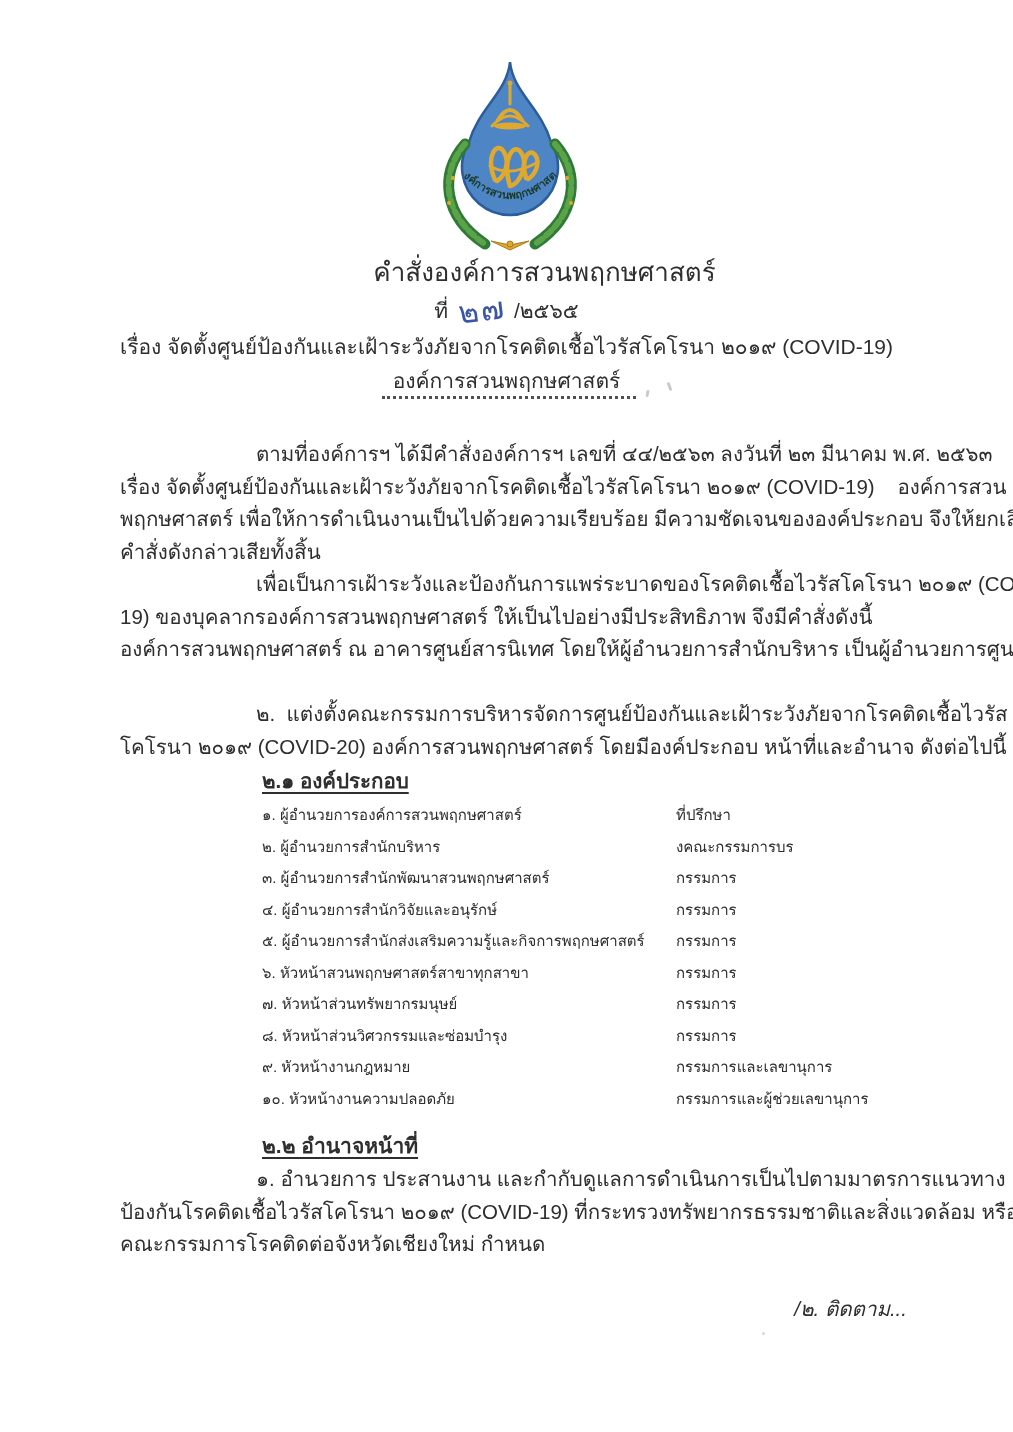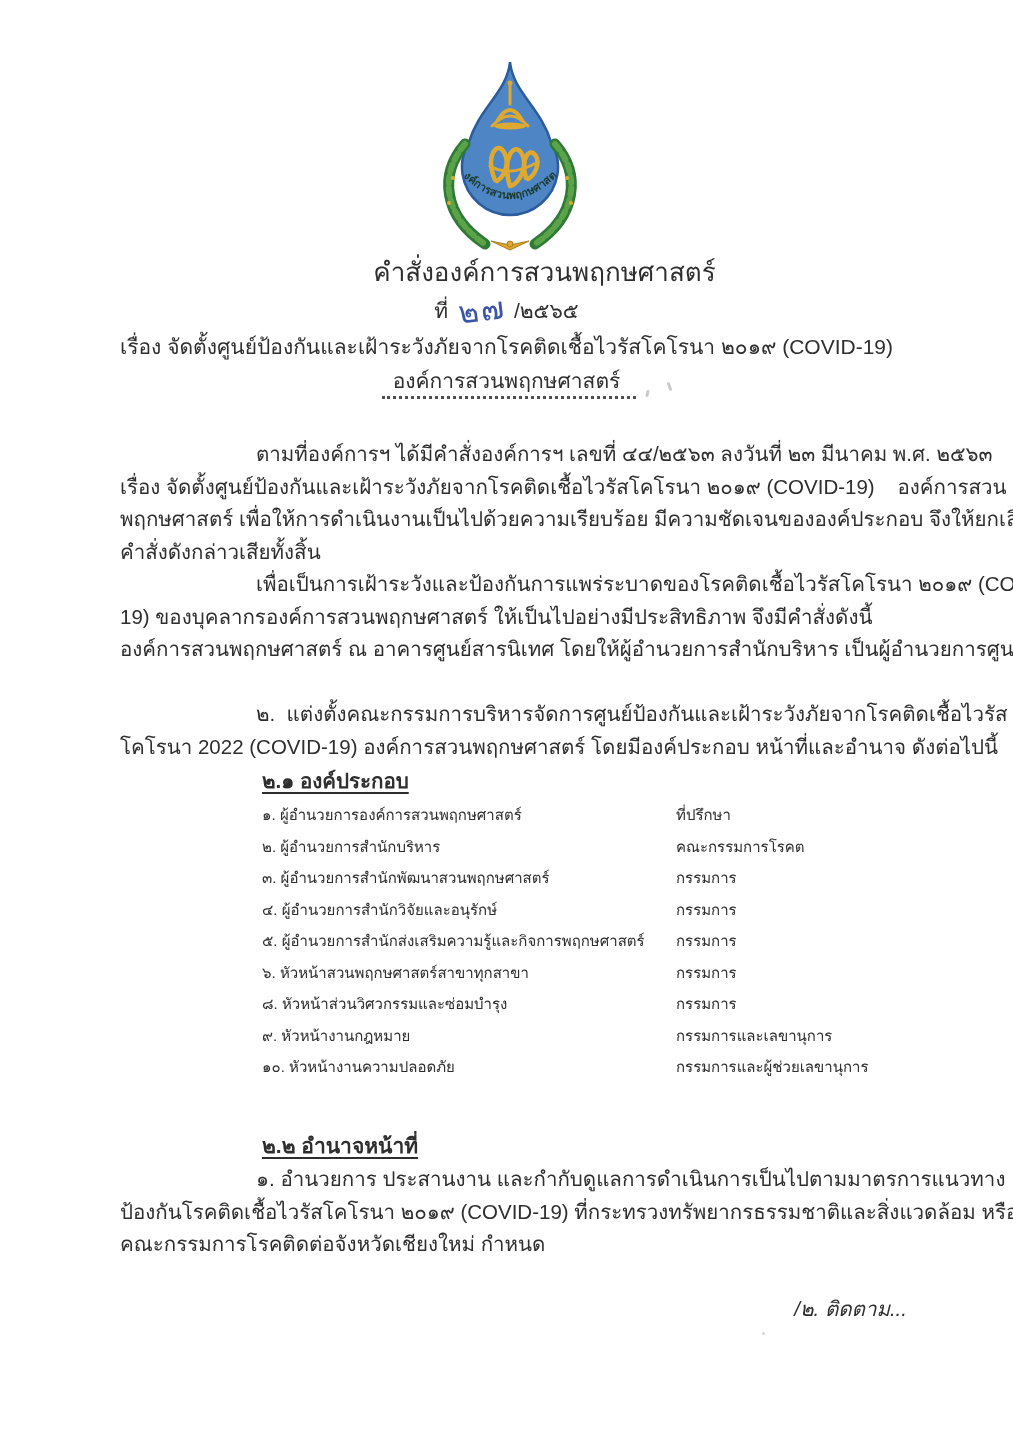--- a/index.html
+++ b/index.html
@@ -124,32 +124,33 @@
     <div class="line ind">เพื่อเป็นการเฝ้าระวังและป้องกันการแพร่ระบาดของโรคติดเชื้อไวรัสโคโรนา ๒๐๑๙ (COVID-</div>
     <div class="line">19) ของบุคลากรองค์การสวนพฤกษศาสตร์ ให้เป็นไปอย่างมีประสิทธิภาพ จึงมีคำสั่งดังนี้</div>
   </div>
 
   <div class="abs flow pC">
     <div class="line">องค์การสวนพฤกษศาสตร์ ณ อาคารศูนย์สารนิเทศ โดยให้ผู้อำนวยการสำนักบริหาร เป็นผู้อำนวยการศูนย์ฯ</div>
   </div>
 
   <div class="abs flow pD">
     <div class="line ind">๒.  แต่งตั้งคณะกรรมการบริหารจัดการศูนย์ป้องกันและเฝ้าระวังภัยจากโรคติดเชื้อไวรัส</div>
-    <div class="line">โคโรนา 2022 (COVID-19) องค์การสวนพฤกษศาสตร์ โดยมีองค์ประกอบ หน้าที่และอำนาจ ดังต่อไปนี้</div>
+    <div class="line">โคโรนา ๒๐๑๙ (COVID-20) องค์การสวนพฤกษศาสตร์ โดยมีองค์ประกอบ หน้าที่และอำนาจ ดังต่อไปนี้</div>
   </div>
 
   <div class="abs h21">๒.๑ องค์ประกอบ</div>
 
   <div class="abs members">
     <div class="member-row"><span class="member-label"><span>๑.</span> <span>ผู้อำนวยการองค์การสวนพฤกษศาสตร์</span></span><span>ที่ปรึกษา</span></div>
-    <div class="member-row"><span class="member-label"><span>๒.</span> <span>ผู้อำนวยการสำนักบริหาร</span></span><span>คณะกรรมการโรคต</span></div>
+    <div class="member-row"><span class="member-label"><span>๒.</span> <span>ผู้อำนวยการสำนักบริหาร</span></span><span>งคณะกรรมการบร</span></div>
     <div class="member-row"><span class="member-label"><span>๓.</span> <span>ผู้อำนวยการสำนักพัฒนาสวนพฤกษศาสตร์</span></span><span>กรรมการ</span></div>
     <div class="member-row"><span class="member-label"><span>๔.</span> <span>ผู้อำนวยการสำนักวิจัยและอนุรักษ์</span></span><span>กรรมการ</span></div>
     <div class="member-row"><span class="member-label"><span>๕.</span> <span>ผู้อำนวยการสำนักส่งเสริมความรู้และกิจการพฤกษศาสตร์</span></span><span>กรรมการ</span></div>
     <div class="member-row"><span class="member-label"><span>๖.</span> <span>หัวหน้าสวนพฤกษศาสตร์สาขาทุกสาขา</span></span><span>กรรมการ</span></div>
+    <div class="member-row"><span class="member-label"><span>๗.</span> <span>หัวหน้าส่วนทรัพยากรมนุษย์</span></span><span>กรรมการ</span></div>
     <div class="member-row"><span class="member-label"><span>๘.</span> <span>หัวหน้าส่วนวิศวกรรมและซ่อมบำรุง</span></span><span>กรรมการ</span></div>
     <div class="member-row"><span class="member-label"><span>๙.</span> <span>หัวหน้างานกฎหมาย</span></span><span>กรรมการและเลขานุการ</span></div>
     <div class="member-row"><span class="member-label"><span>๑๐.</span> <span>หัวหน้างานความปลอดภัย</span></span><span>กรรมการและผู้ช่วยเลขานุการ</span></div>
   </div>
 
   <div class="abs h22">๒.๒ อำนาจหน้าที่</div>
 
   <div class="abs flow pE">
     <div class="line ind">๑. อำนวยการ ประสานงาน และกำกับดูแลการดำเนินการเป็นไปตามมาตรการแนวทาง</div>
     <div class="line">ป้องกันโรคติดเชื้อไวรัสโคโรนา ๒๐๑๙ (COVID-19) ที่กระทรวงทรัพยากรธรรมชาติและสิ่งแวดล้อม หรือ</div>

